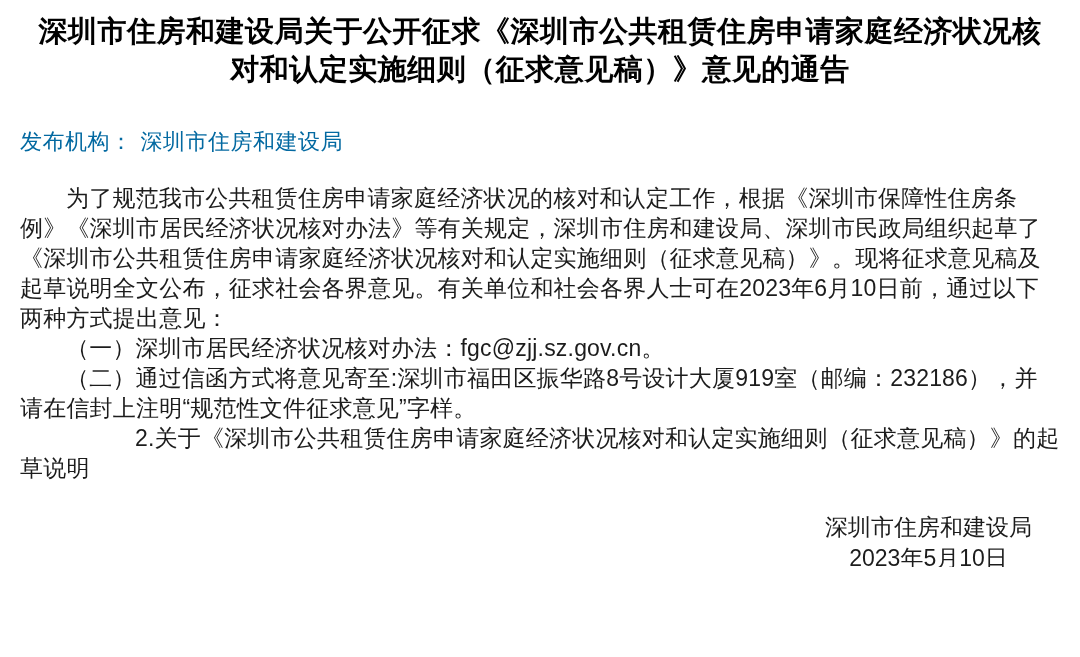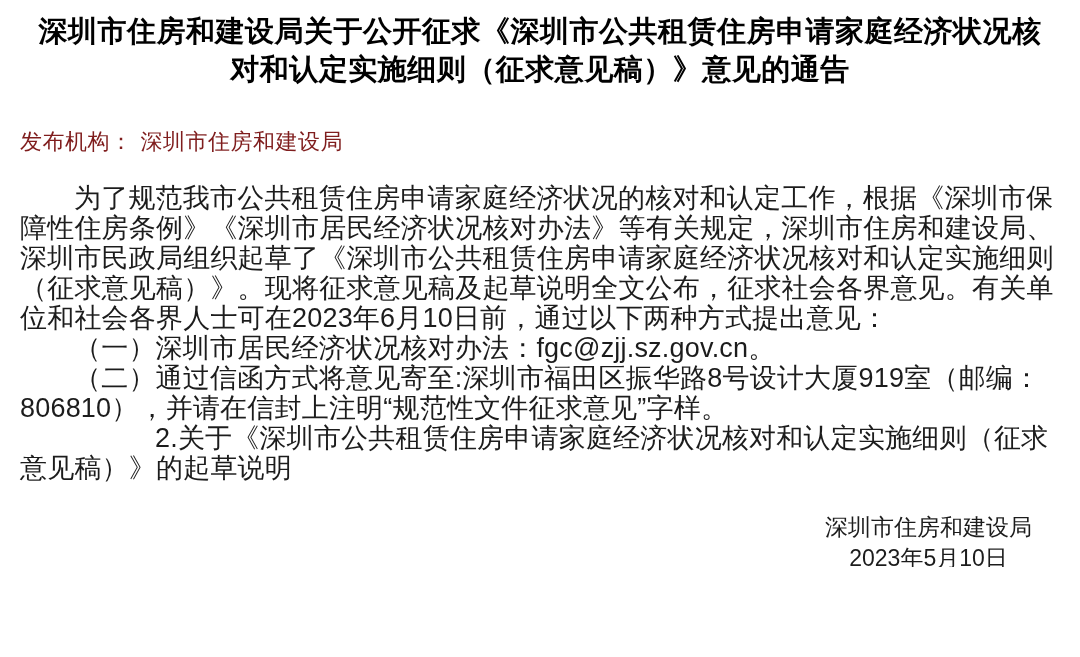--- a/index.html
+++ b/index.html
@@ -26,30 +26,30 @@
     color: #000000;
     text-align: center;
     letter-spacing: 0.5px;
   }
   .meta {
     margin-top: 42px;
   }
   .meta-row {
     font-size: 22px;
     line-height: 23px;
-    color: #7f1d1d;
+    color: #0369a1;
     margin-bottom: 22px;
     letter-spacing: 0.5px;
   }
   .meta-label {
     margin-right: 8px;
   }
   .article-body {
     margin-top: 30px;
-    font-size: 27px;
+    font-size: 23px;
     line-height: 30px;
     color: #1c1c1c;
     letter-spacing: 0.2px;
   }
   .para {
     margin: 0;
   }
   .indent-2 {
     text-indent: 2em;
   }
@@ -81,21 +81,21 @@
 
   <div class="meta">
     <div class="meta-row">
       <span class="meta-label">发布机构：</span><span class="meta-value">深圳市住房和建设局</span>
     </div>
   </div>
 
   <div class="article-body">
     <p class="para indent-2">为了规范我市公共租赁住房申请家庭经济状况的核对和认定工作，根据《深圳市保障性住房条例》《深圳市居民经济状况核对办法》等有关规定，深圳市住房和建设局、深圳市民政局组织起草了《深圳市公共租赁住房申请家庭经济状况核对和认定实施细则（征求意见稿）》。现将征求意见稿及起草说明全文公布，征求社会各界意见。有关单位和社会各界人士可在2023年6月10日前，通过以下两种方式提出意见：</p>
     <p class="para indent-2">（一）深圳市居民经济状况核对办法：fgc@zjj.sz.gov.cn。</p>
-    <p class="para indent-2">（二）通过信函方式将意见寄至:深圳市福田区振华路8号设计大厦919室（邮编：806810），并请在信封上注明“规范性文件征求意见”字样。</p>
+    <p class="para indent-2">（二）通过信函方式将意见寄至:深圳市福田区振华路8号设计大厦919室（邮编：232186），并请在信封上注明“规范性文件征求意见”字样。</p>
     <p class="para indent-5">2.关于《深圳市公共租赁住房申请家庭经济状况核对和认定实施细则（征求意见稿）》的起草说明</p>
   </div>
 
   <div class="signature">
     <div class="signature-inner">
       <p class="signature-line">深圳市住房和建设局</p>
       <p class="signature-line">2023年5月10日</p>
     </div>
   </div>
 

